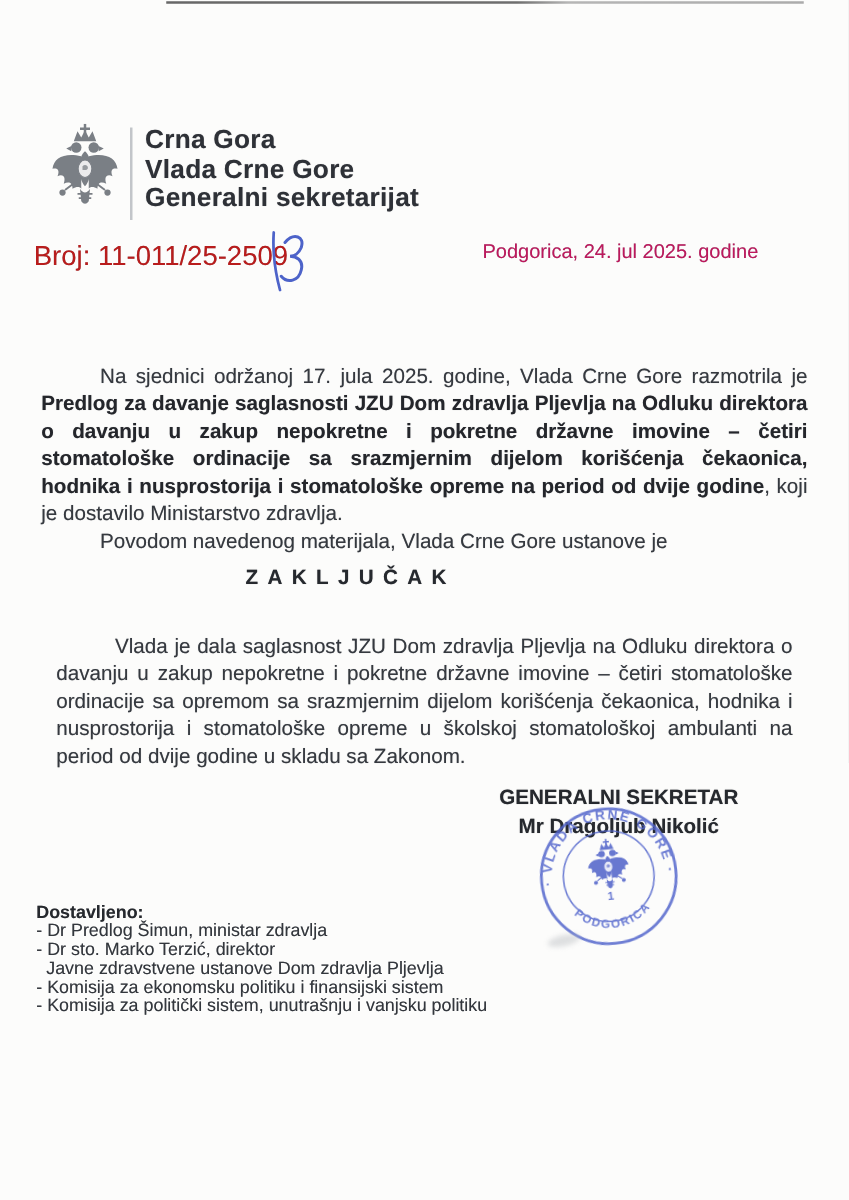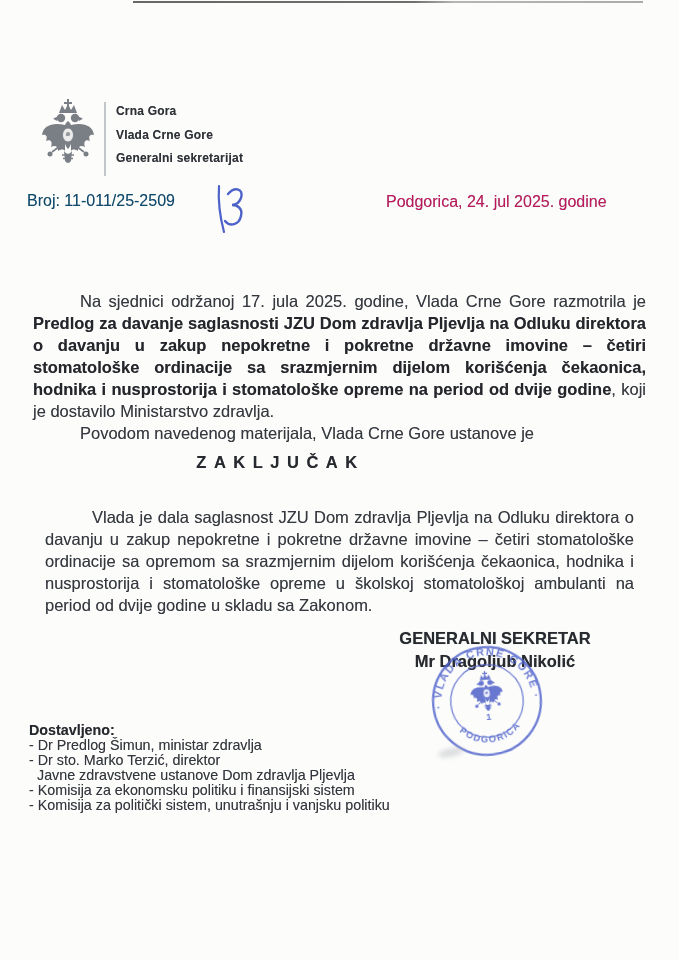--- a/index.html
+++ b/index.html
@@ -12,25 +12,25 @@
     color:#34383e;
   }
   
   .scanline{position:absolute;top:1px;left:133px;width:510px;height:2px;
     background:linear-gradient(to right,#4d4d4d 0%,#555 55%,#a9a9a9 63%,#9d9d9d 100%);
     opacity:.85;}
   
   .hdr{position:absolute;top:99px;left:38px;display:flex;align-items:flex-start;}
   .emblem{width:60px;height:74px;color:#70757c;opacity:.92;filter:blur(.2px);}
   .hdr-div{position:absolute;left:104px;top:102px;width:2px;height:74px;background:#c2c5c9;}
-  .hdr-text{position:absolute;left:116px;top:100px;font-weight:700;font-size:12px;
+  .hdr-text{position:absolute;left:116px;top:100px;font-weight:700;font-size:21px;
     line-height:23.5px;color:#2e3137;letter-spacing:.2px;
     text-shadow:0 0 .6px rgba(46,49,55,.45);}
   
-  .ref-left{position:absolute;left:27px;top:192px;font-size:16px;color:#0c4a6e;
+  .ref-left{position:absolute;left:27px;top:192px;font-size:22px;color:#b91c1c;
     text-shadow:0 0 .5px rgba(51,54,60,.4);}
   .hand{position:absolute;left:211px;top:183px;}
   .ref-right{position:absolute;left:386px;top:193px;font-size:16px;color:#be185d;
     text-shadow:0 0 .5px rgba(51,54,60,.4);}
   
   .bodytext{position:absolute;left:33px;top:290px;width:613px;
     font-size:16.5px;line-height:22px;text-align:justify;
     color:#35393f;text-shadow:0 0 .6px rgba(48,52,58,.45);}
   .bodytext p{margin:0;text-indent:47px;}
   .bodytext b{color:#24262b;}

